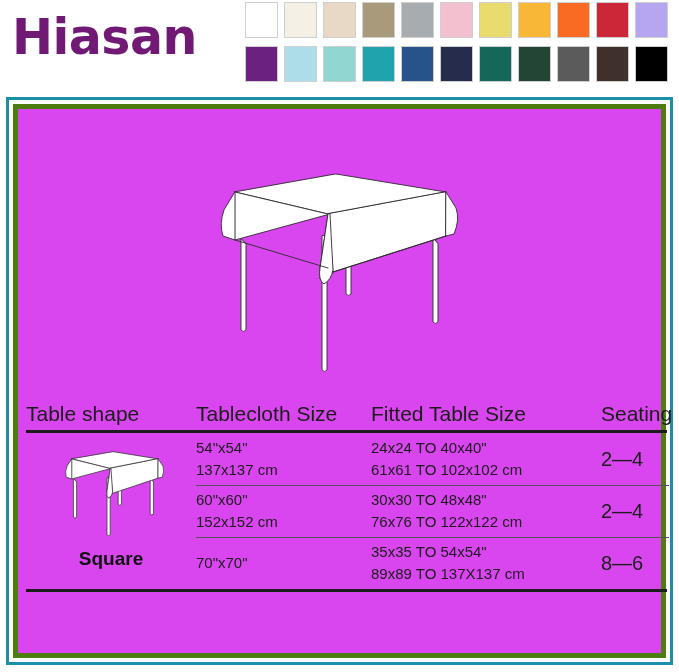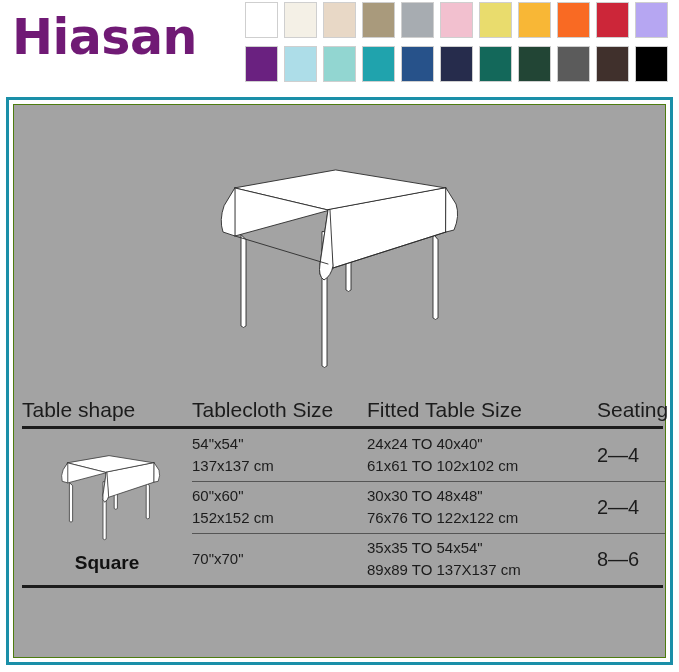--- a/index.html
+++ b/index.html
@@ -66,22 +66,22 @@
     width: 667px;
     height: 568px;
     box-sizing: border-box;
     border: 3px solid #1a8fa8;
     background: #ffffff;
   }
   #content-inner {
     position: absolute;
     left: 4px; top: 4px;
     right: 4px; bottom: 4px;
-    border: 1px solid #4d7c0f;
-    background: #a3a3a3;
+    border: 5px solid #4d7c0f;
+    background: #d946ef;
   }
 
   
   #hero-illustration {
     position: absolute;
     left: 0;
     top: 50px;
     width: 100%;
     height: 225px;
     display: flex;
@@ -127,21 +127,21 @@
     display: flex;
   }
   .shape-col {
     width: 170px;
     flex: none;
     position: relative;
     display: flex;
     flex-direction: column;
     align-items: center;
     justify-content: flex-start;
-    padding-top: 20px;
+    padding-top: 12px;
   }
   .shape-label {
     font-size: 19px;
     font-weight: 700;
     color: #111111;
     margin-top: 8px;
   }
   .rows-col {
     flex: 1;
   }

